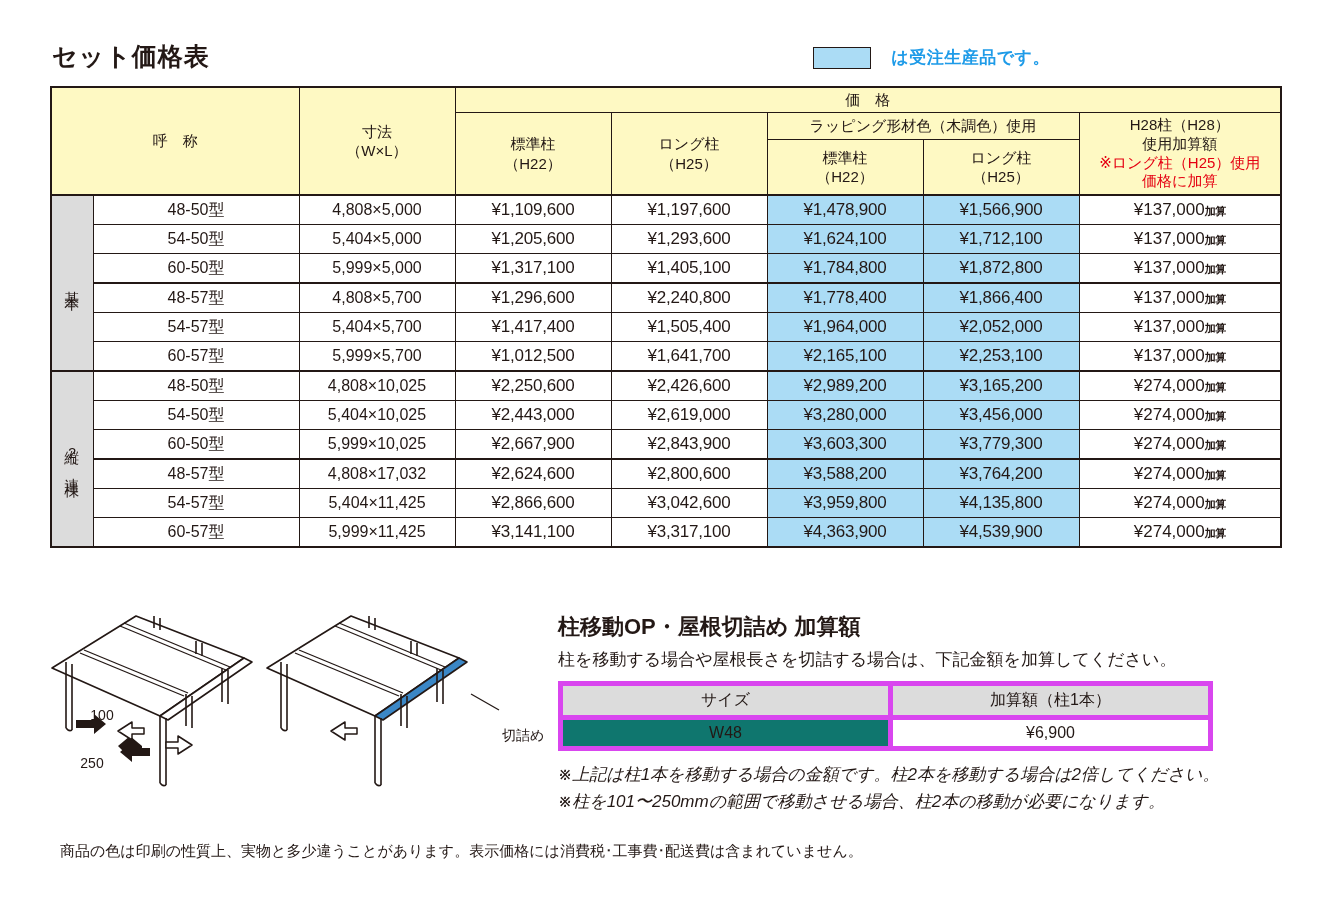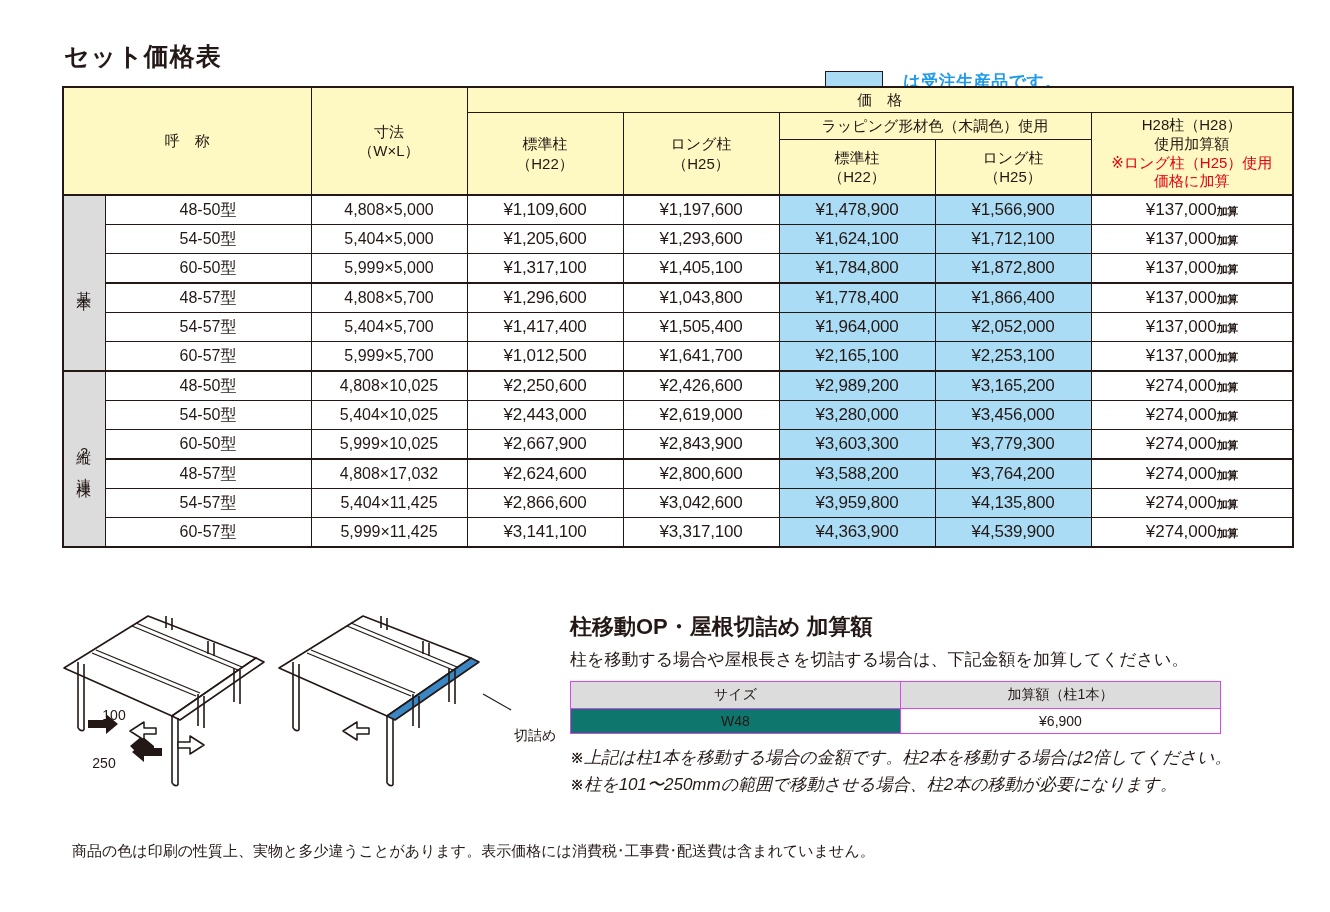--- a/index.html
+++ b/index.html
@@ -5,31 +5,31 @@
   html,body{margin:0;padding:0;}
   body{
     width:1330px;height:912px;
     background:#ffffff;
     font-family:"Liberation Sans","DejaVu Sans",sans-serif;
     color:#231815;
     position:relative;
     overflow:hidden;
     -webkit-font-smoothing:antialiased;
   }
-  .page{position:absolute;left:12px;top:0;width:1102px;height:912px;}
+  .page{position:absolute;left:0;top:0;width:1102px;height:912px;}
 
   
   .title{
     position:absolute;left:52px;top:40px;
     font-size:25px;font-weight:bold;letter-spacing:1px;
     color:#231815;
   }
   .legend{
     position:absolute;right:52px;top:46px;
-    display:flex;align-items:center;gap:20px;margin-top:24px;
+    display:flex;align-items:center;gap:20px;
   }
   .legend-swatch{
     width:56px;height:20px;background:#ABDCF5;border:1.5px solid #231815;
   }
   .legend-text{
     font-size:17px;font-weight:bold;color:#1E9BE8;letter-spacing:.5px;
     white-space:nowrap;
   }
 
   
@@ -76,22 +76,22 @@
   .sec2 h2{
     margin:0;font-size:22px;font-weight:bold;letter-spacing:0px;color:#231815;
   }
   .sec2 .lead{
     margin:6px 0 0 0;font-size:17px;color:#231815;letter-spacing:0px;
   }
   table.optable{
     border-collapse:collapse;margin-top:10px;width:650px;table-layout:fixed;
   }
   table.optable td{
-    border:1px solid #d946ef;text-align:center;padding:4px 0;
-    font-size:14px;
+    border:5px solid #d946ef;text-align:center;padding:4px 0;
+    font-size:16px;
   }
   table.optable .oh{background:#DCDCDC;}
   table.optable .sizecol{background:#0f766e;}
   .notes{margin-top:12px;}
   .notes p{margin:0 0 4px 0;font-size:17px;color:#231815;font-style:italic;}
 
   .footnote{
     position:absolute;left:60px;top:842px;
     font-size:15px;color:#231815;
   }
@@ -184,21 +184,21 @@
           <td class="pricecell">¥1,317,100</td>
           <td class="pricecell">¥1,405,100</td>
           <td class="pricecell bluecell">¥1,784,800</td>
           <td class="pricecell bluecell">¥1,872,800</td>
           <td class="addcell br-thick"><span>¥137,000</span><span class="sfx">加算</span></td>
         </tr>
         <tr>
           <td class="namecell bt-thick">48-57型</td>
           <td class="dimcell bt-thick">4,808×5,700</td>
           <td class="pricecell bt-thick">¥1,296,600</td>
-          <td class="pricecell bt-thick">¥1,043,800</td>
+          <td class="pricecell bt-thick">¥2,240,800</td>
           <td class="pricecell bluecell bt-thick">¥1,778,400</td>
           <td class="pricecell bluecell bt-thick">¥1,866,400</td>
           <td class="addcell bt-thick br-thick"><span>¥137,000</span><span class="sfx">加算</span></td>
         </tr>
         <tr>
           <td class="namecell">54-57型</td>
           <td class="dimcell">5,404×5,700</td>
           <td class="pricecell">¥1,417,400</td>
           <td class="pricecell">¥1,505,400</td>
           <td class="pricecell bluecell">¥1,964,000</td>

